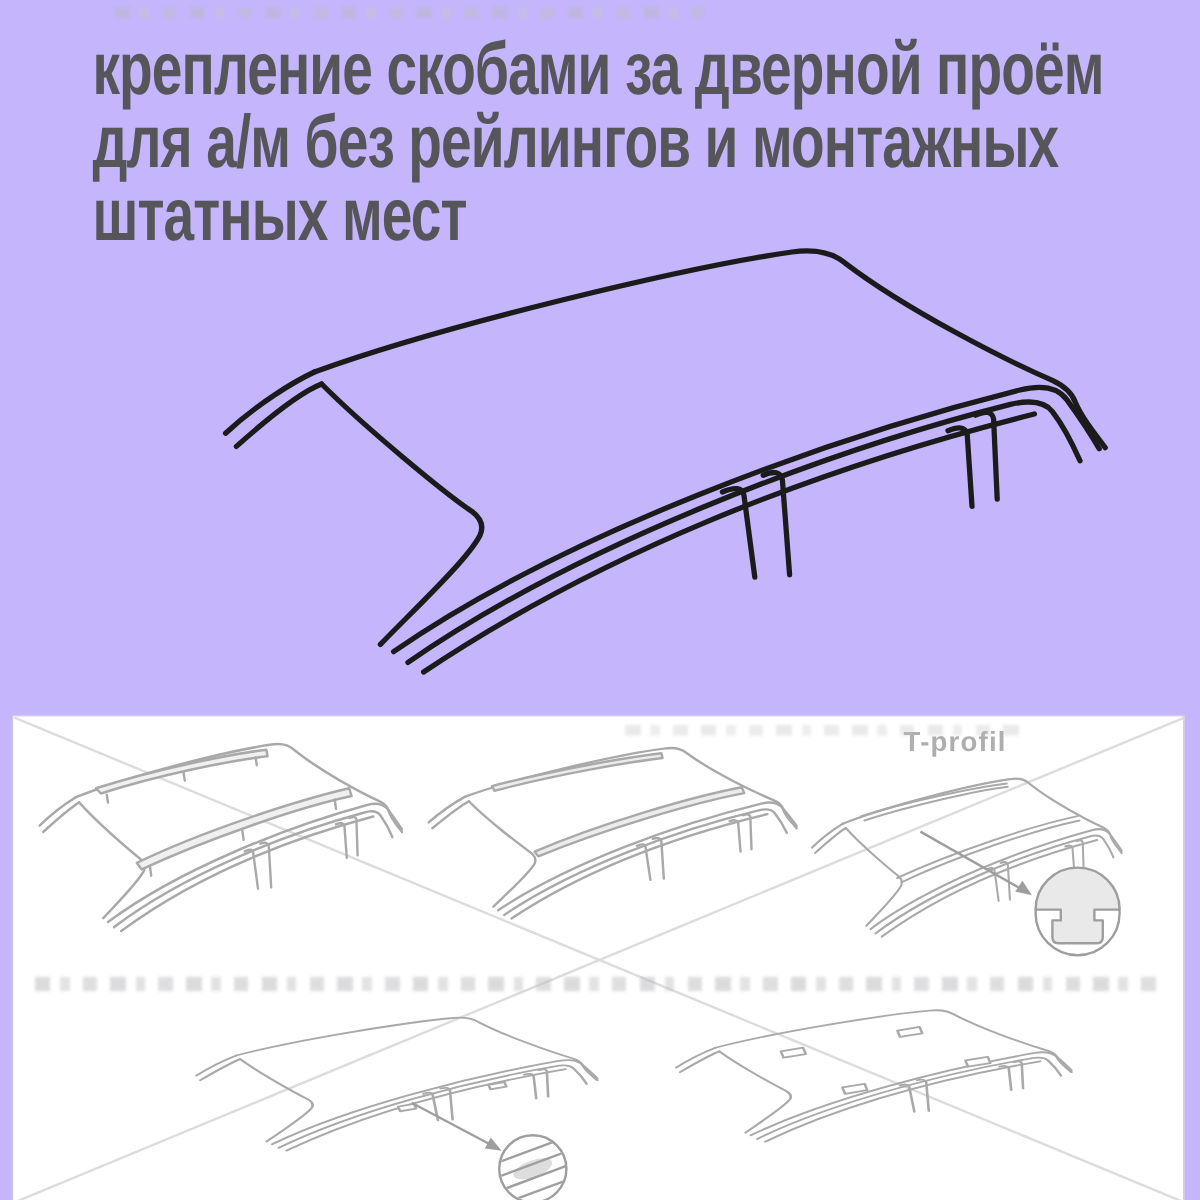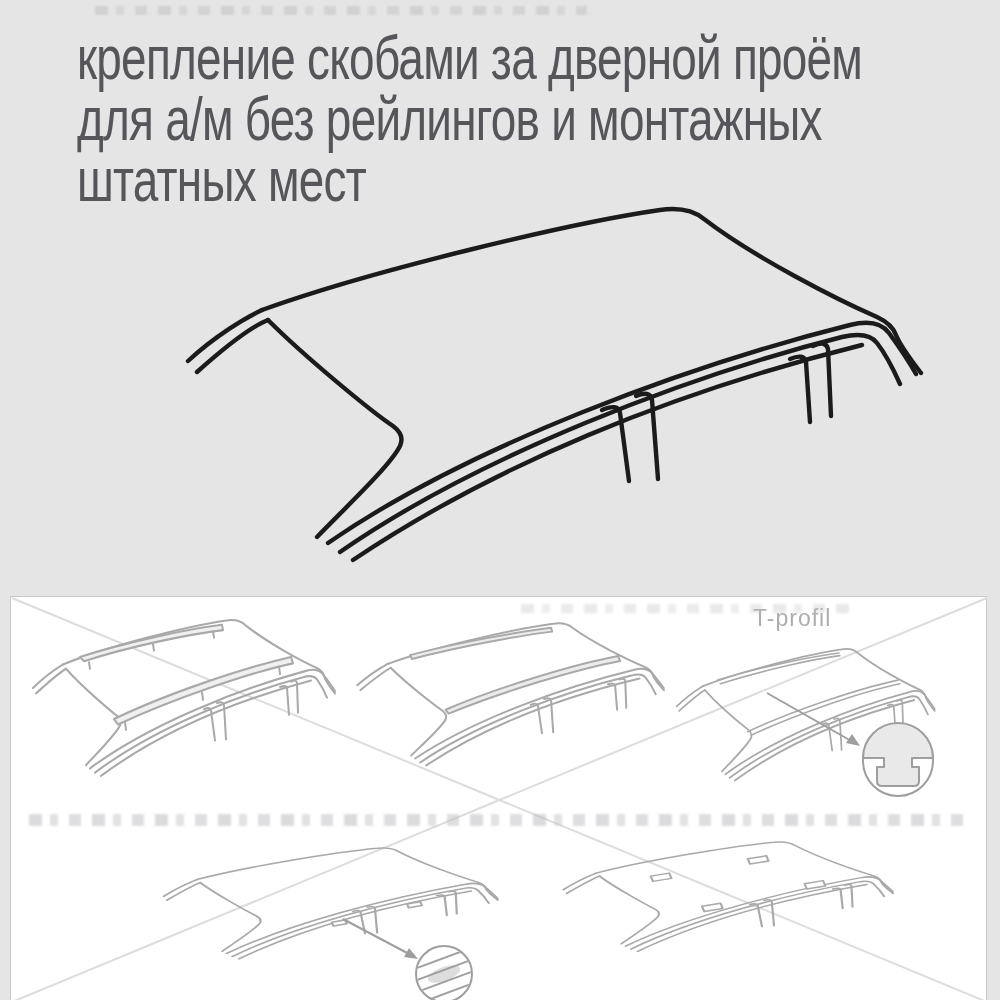--- a/index.html
+++ b/index.html
@@ -1,18 +1,19 @@
 <!DOCTYPE html>
 <html><head>
 <meta charset="utf-8">
 <style>
   html,body{margin:0;padding:0;background:#ffffff;}
   .page{
-    position:relative;width:1000px;height:1000px;background:#e5e5e5;overflow:hidden;
+    position:relative;width:1000px;height:1000px;background:#c4b5fd;overflow:hidden;
     font-family:"Liberation Sans", sans-serif;
+    font-weight:bold;
   }
   
   .streak{
     position:absolute;
     background:repeating-linear-gradient(90deg,#b9b9bd 0 13px,transparent 13px 21px,#c6c6c9 21px 29px,transparent 29px 40px,#bfbfc2 40px 52px,transparent 52px 63px);
     filter:blur(1.3px);
   }
   .top-artifact{left:95px;top:6px;width:492px;height:9px;opacity:.45;}
   .panel-top-artifact{left:520px;top:585px;width:330px;height:9px;opacity:.30;}
   .panel-mid-artifact{left:28px;top:795px;width:945px;height:12px;opacity:.50;}

